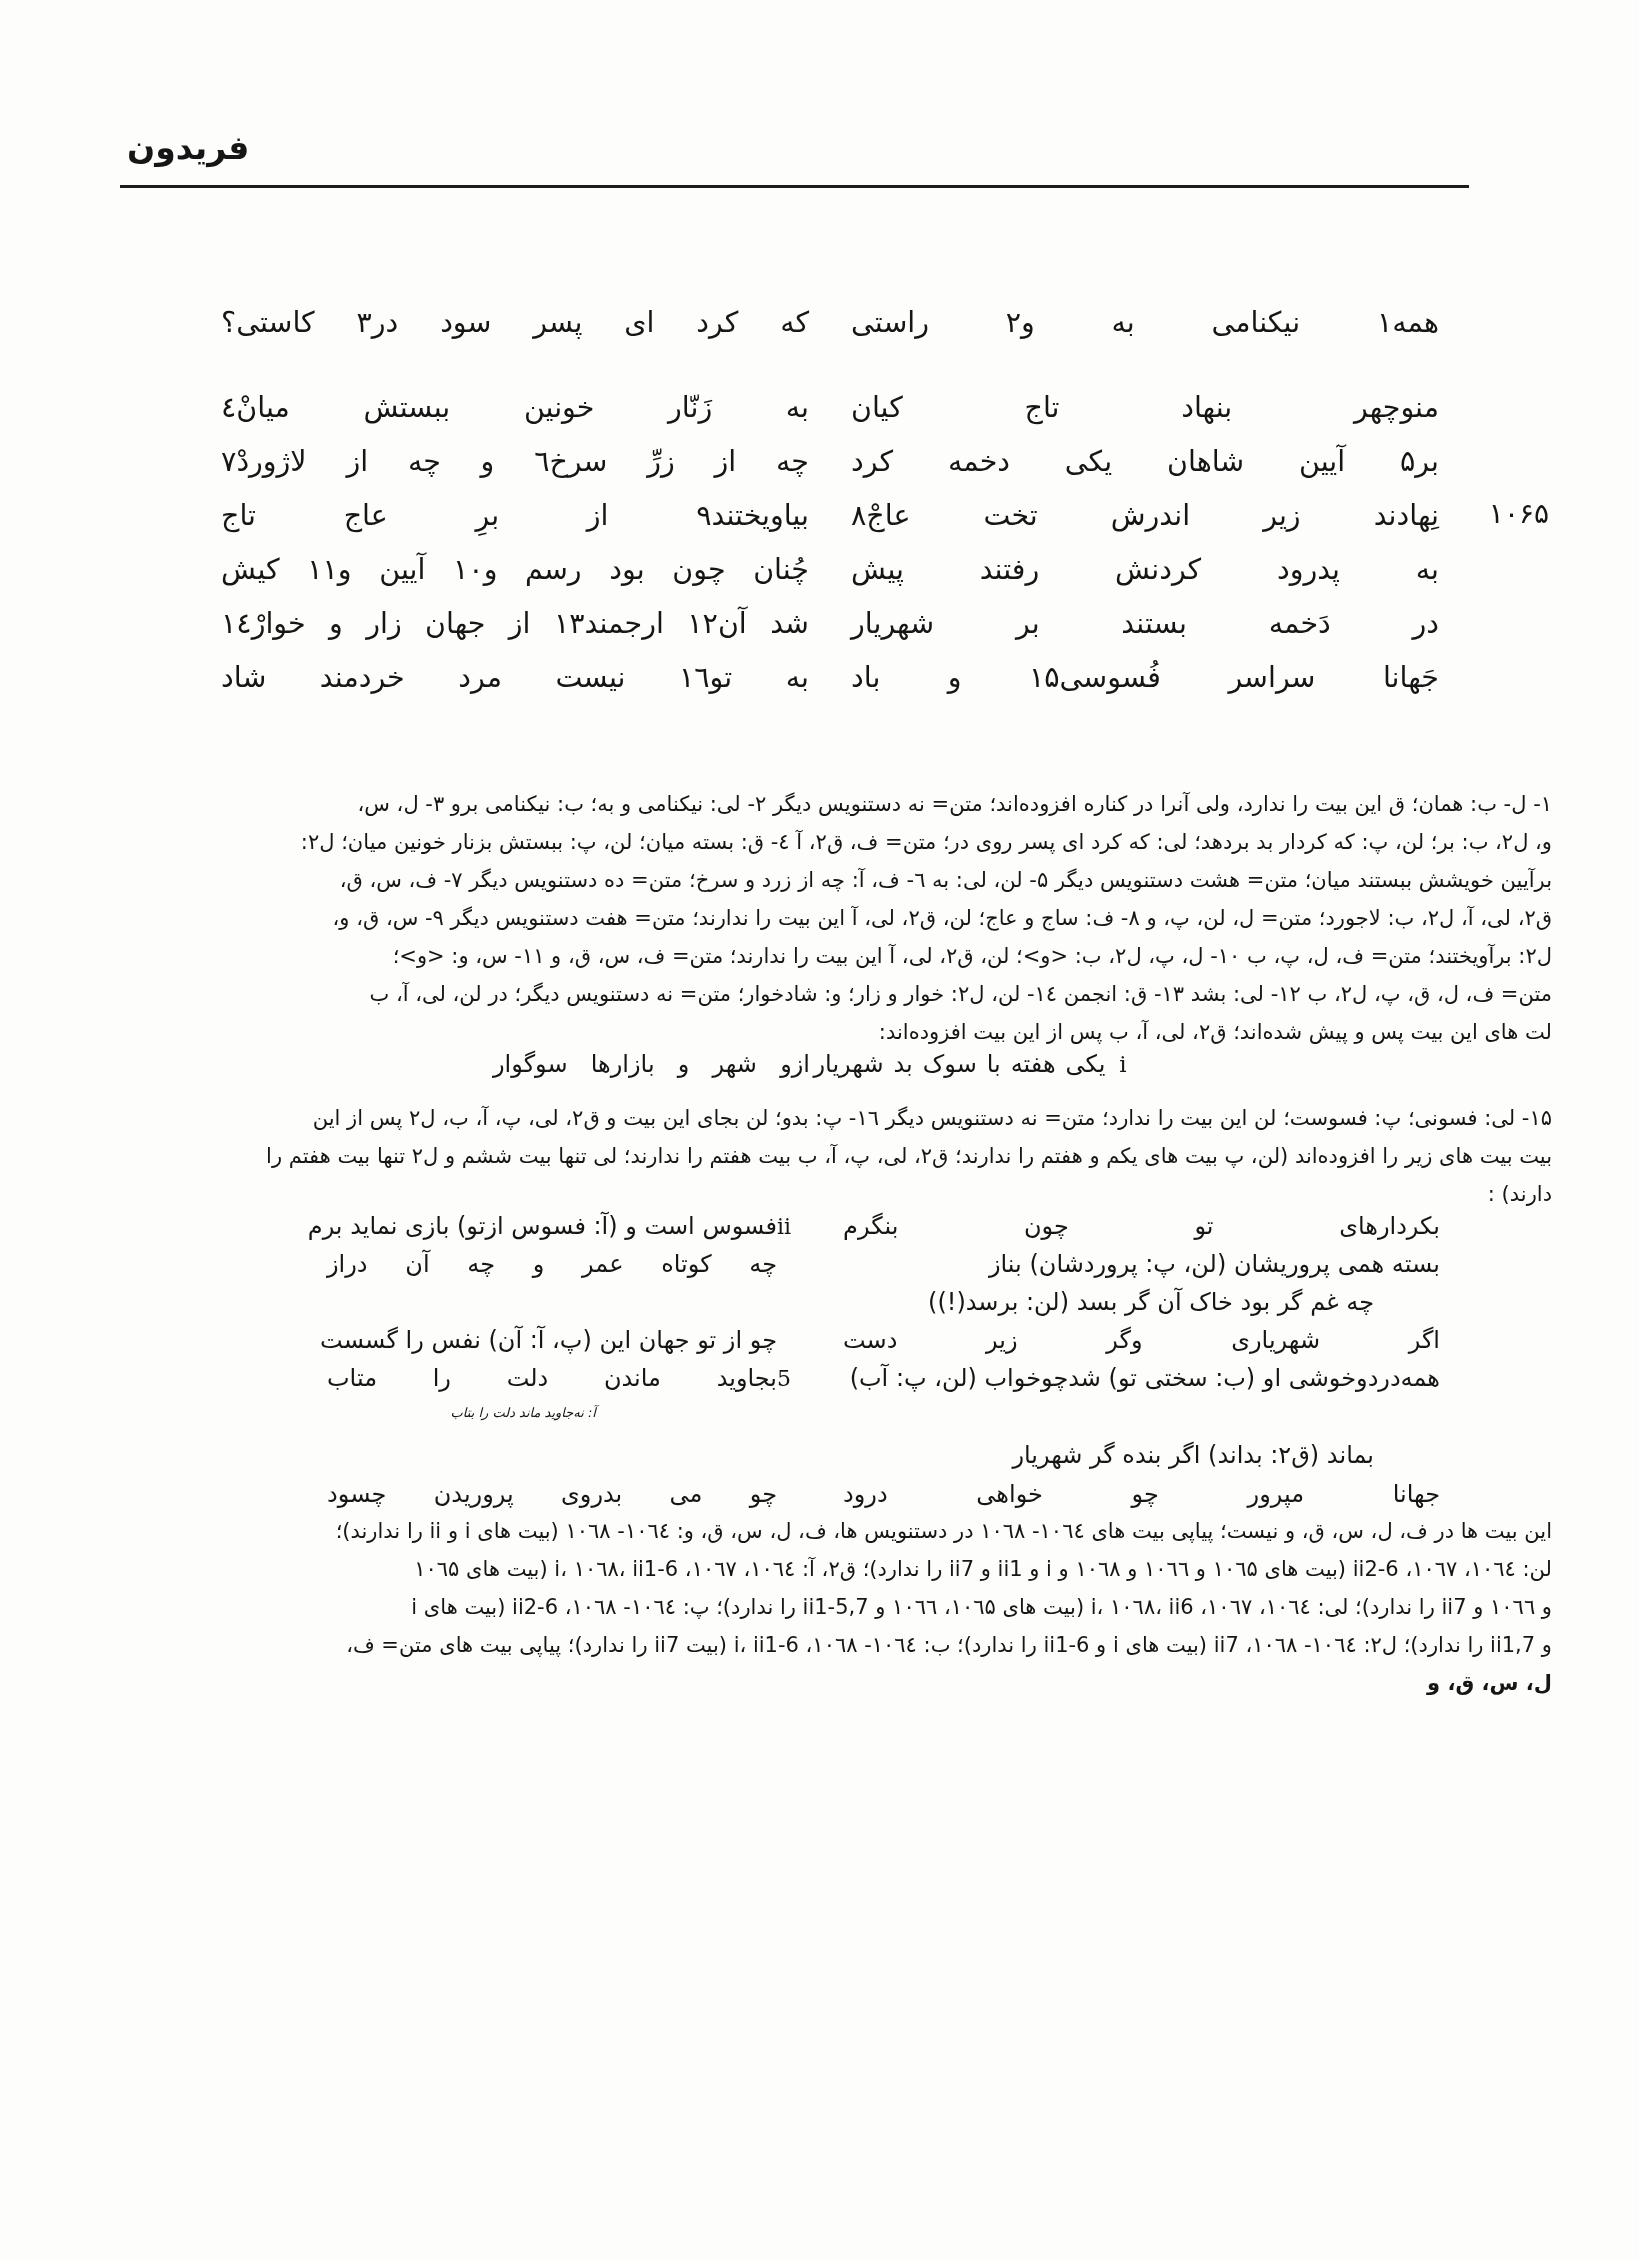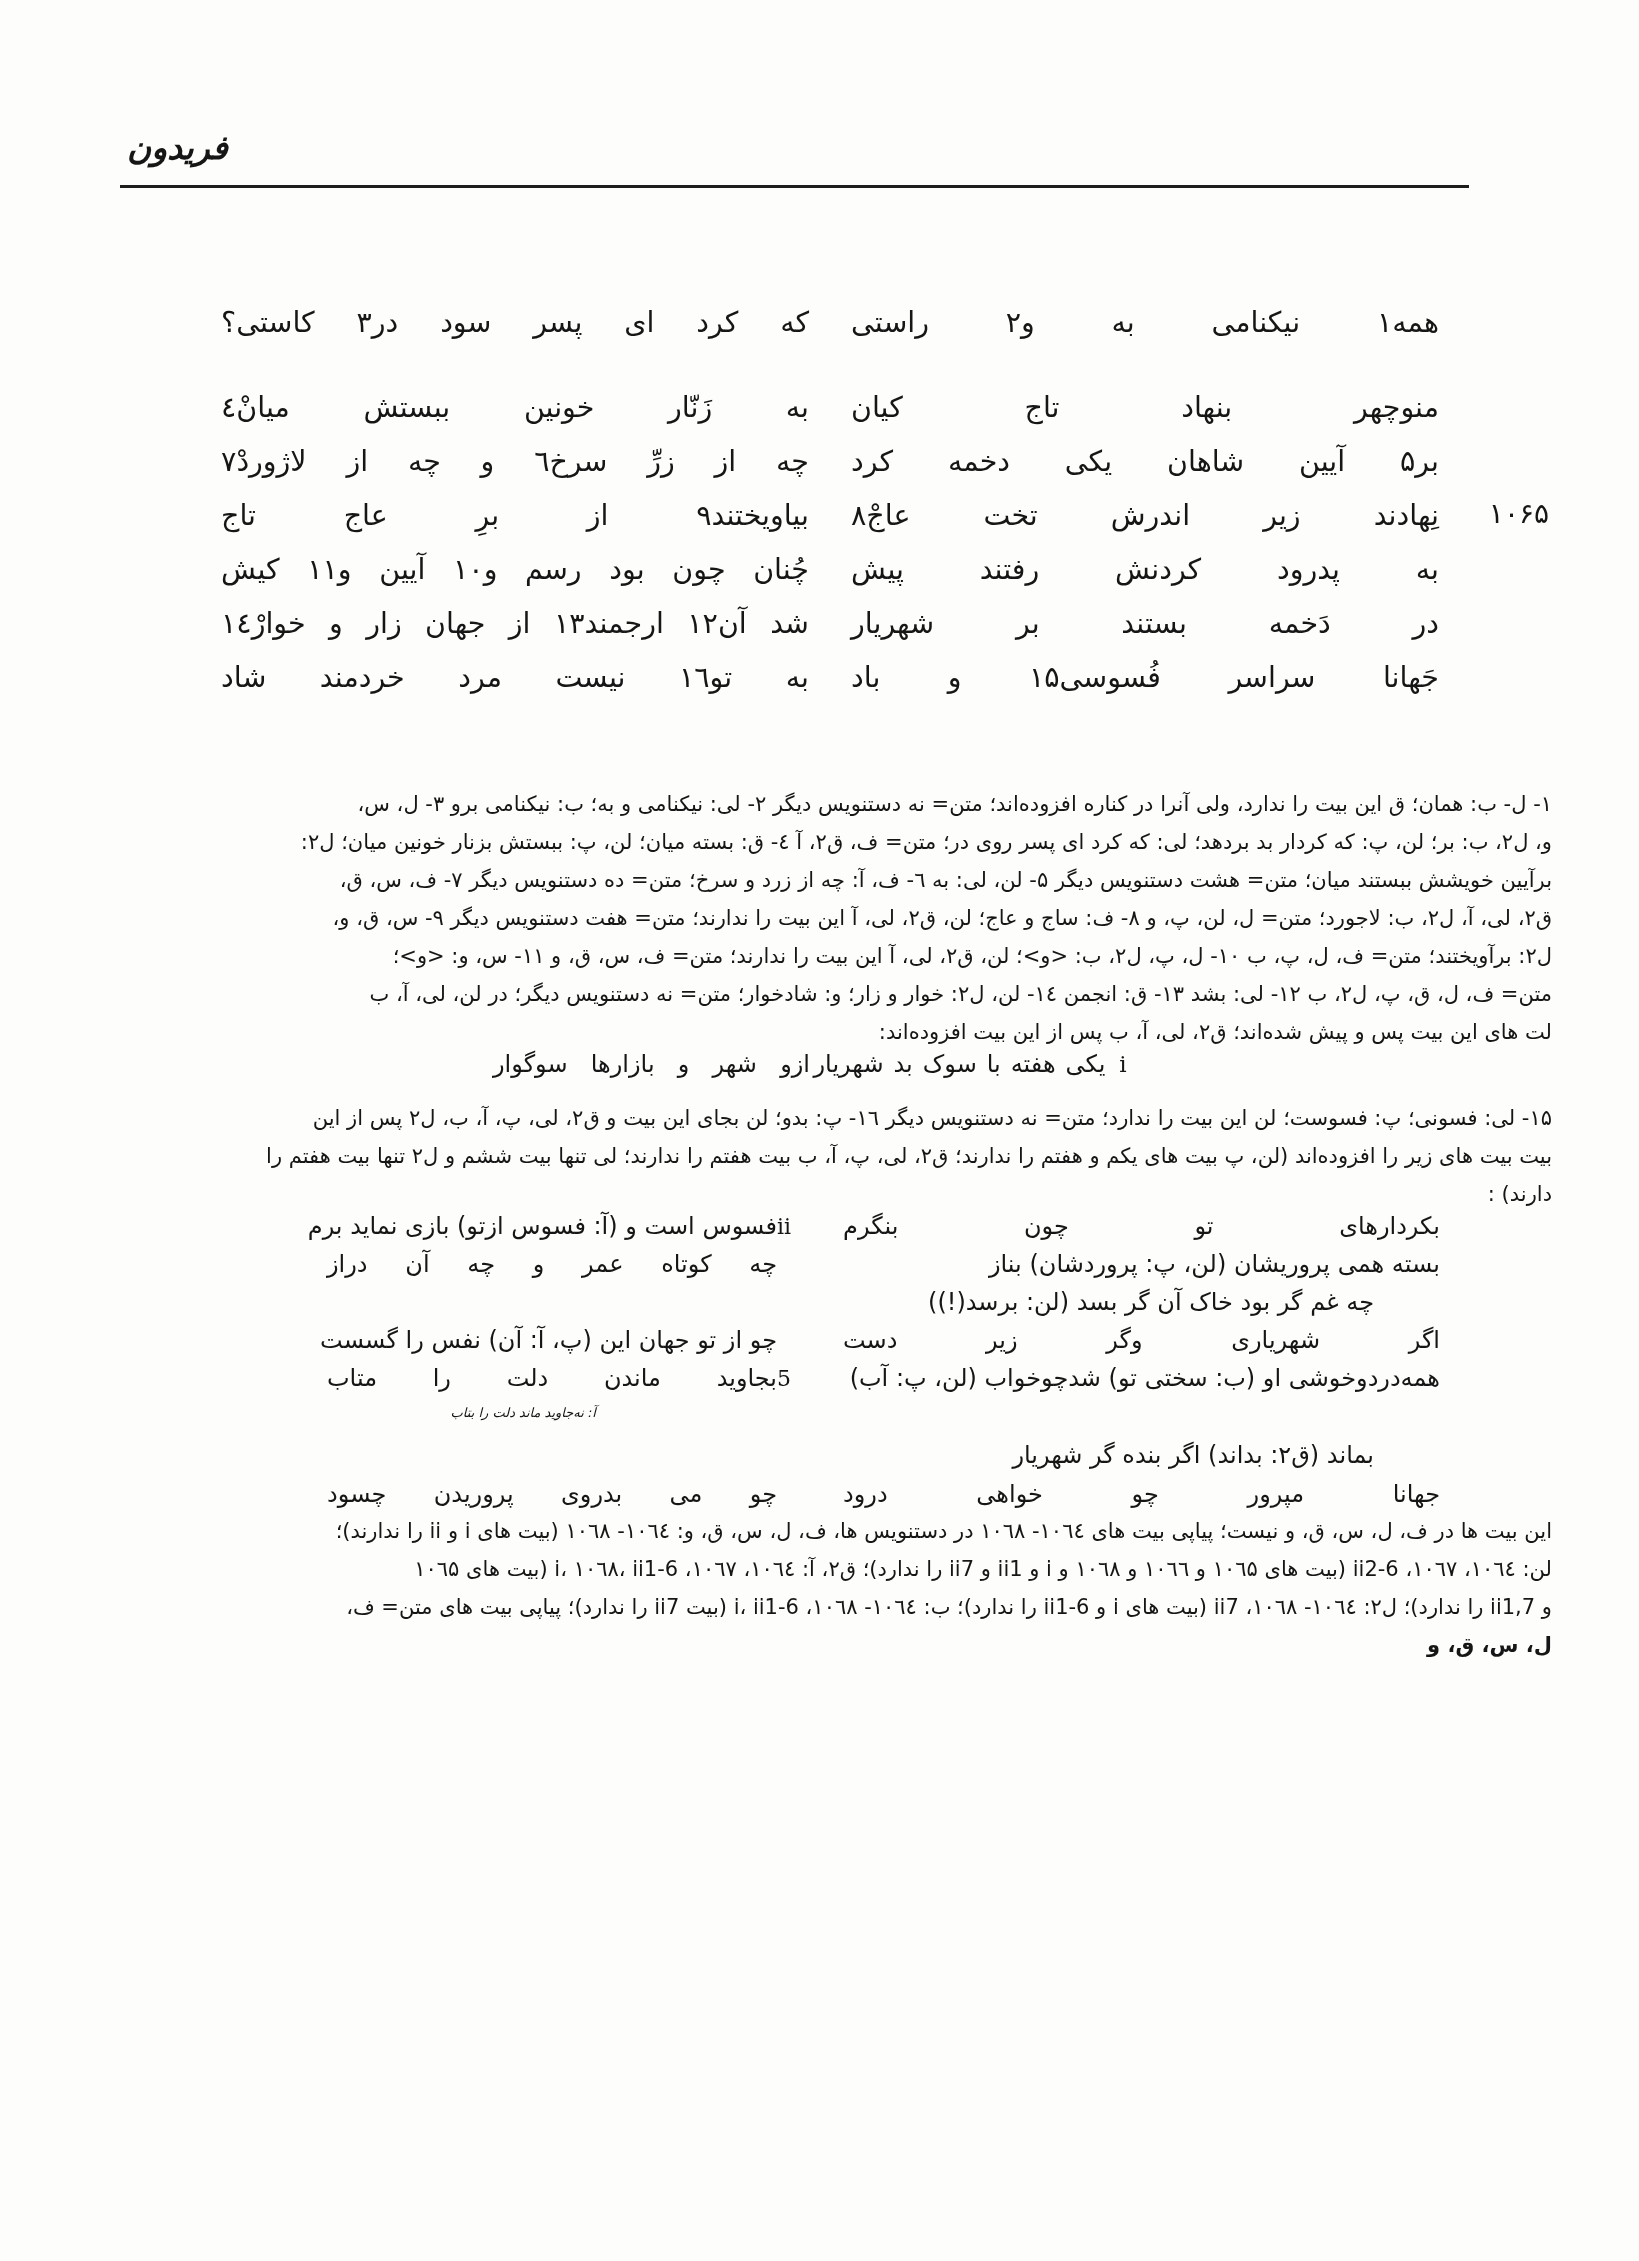--- a/index.html
+++ b/index.html
@@ -2,21 +2,21 @@
 <html lang="fa" style="font-size:11px"><head>
 <meta charset="utf-8">
 <style>
   html,body{margin:0;padding:0;background:#888;}
   .page{
     position:relative;width:1640px;height:2261px;margin:0 auto;
     background:#fdfdfb;color:#161616;
     font-family:"DejaVu Sans",sans-serif;overflow:hidden;
   }
   
-  .header-title{position:absolute;left:127px;top:128px;font-size:33px;font-weight:bold;direction:rtl;font-style:italic;}
+  .header-title{position:absolute;left:127px;top:128px;font-size:33px;font-weight:bold;direction:rtl;}
   .header-rule{position:absolute;left:120px;top:185px;width:1349px;height:2.8px;background:#1d1d1d;}
   
   .verses{position:absolute;top:295px;right:201px;width:1218px;direction:rtl;}
   .v-row{display:flex;justify-content:space-between;align-items:center;height:54px;}
   .v-row.first{margin-bottom:31px;}
   .v-cell{width:588px;font-size:28.5px;white-space:nowrap;}
   .stretch{display:flex;justify-content:space-between;}
   .verse-num{position:absolute;top:497px;right:91px;font-size:28px;direction:rtl;}
   
   .app{position:absolute;right:88px;left:88px;direction:rtl;font-size:21px;line-height:38px;}
@@ -291,19 +291,20 @@
           <span>بدروی</span>
           <span>پروریدن</span>
           <span>چسود</span>
         </div>
     </div>
   </div>
 
   <div class="colophon">
     <div class="app-line">این بیت ها در ف، ل، س، ق، و نیست؛ پیاپی بیت های ۱۰٦٤- ۱۰٦۸ در دستنویس ها، ف، ل، س، ق، و: ۱۰٦٤- ۱۰٦۸ (بیت های i و ii را ندارند)؛</div>
     <div class="app-line">لن: ۱۰٦٤، ۱۰٦۷، ii2-6 (بیت های ۱۰٦۵ و ۱۰٦٦ و ۱۰٦۸ و i و ii1 و ii7 را ندارد)؛ ق۲، آ: ۱۰٦٤، ۱۰٦۷، i، ۱۰٦۸، ii1-6 (بیت های ۱۰٦۵</div>
+    <div class="app-line">و ۱۰٦٦ و ii7 را ندارد)؛ لی: ۱۰٦٤، ۱۰٦۷، i، ۱۰٦۸، ii6 (بیت های ۱۰٦۵، ۱۰٦٦ و ii1-5,7 را ندارد)؛ پ: ۱۰٦٤- ۱۰٦۸، ii2-6 (بیت های i</div>
     <div class="app-line">و ii1,7 را ندارد)؛ ل۲: ۱۰٦٤- ۱۰٦۸، ii7 (بیت های i و ii1-6 را ندارد)؛ ب: ۱۰٦٤- ۱۰٦۸، i، ii1-6 (بیت ii7 را ندارد)؛ پیاپی بیت های متن= ف،</div>
     <div class="app-line bold-last">ل، س، ق، و</div>
   </div>
 
 
 </div>
 
 
 </body></html>

